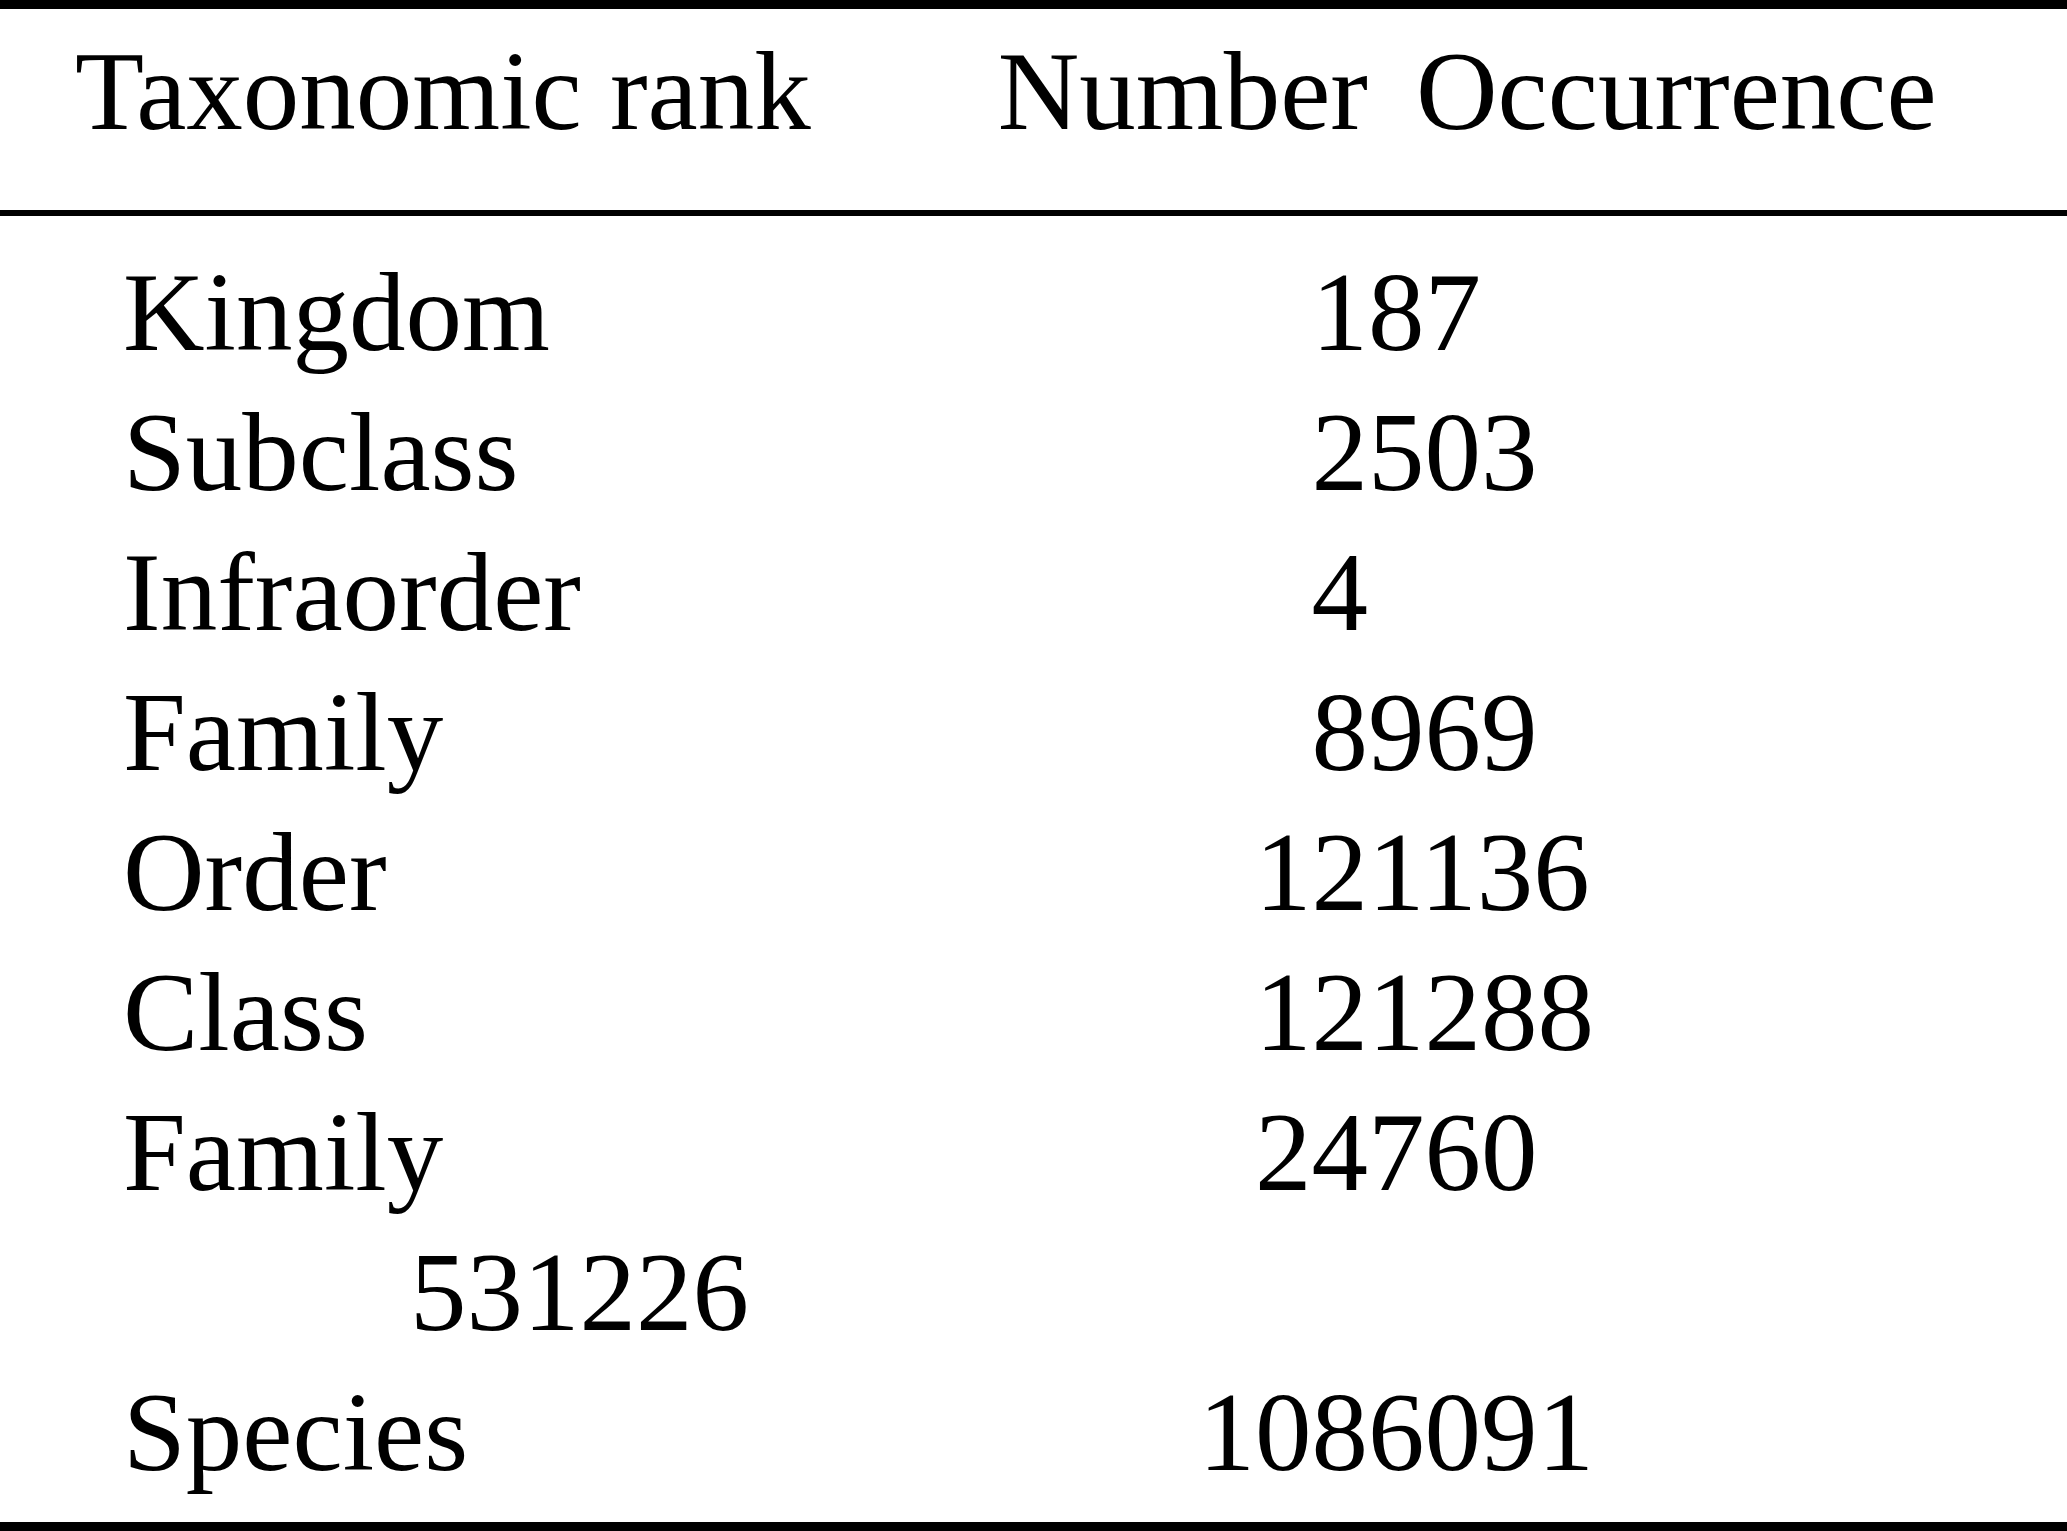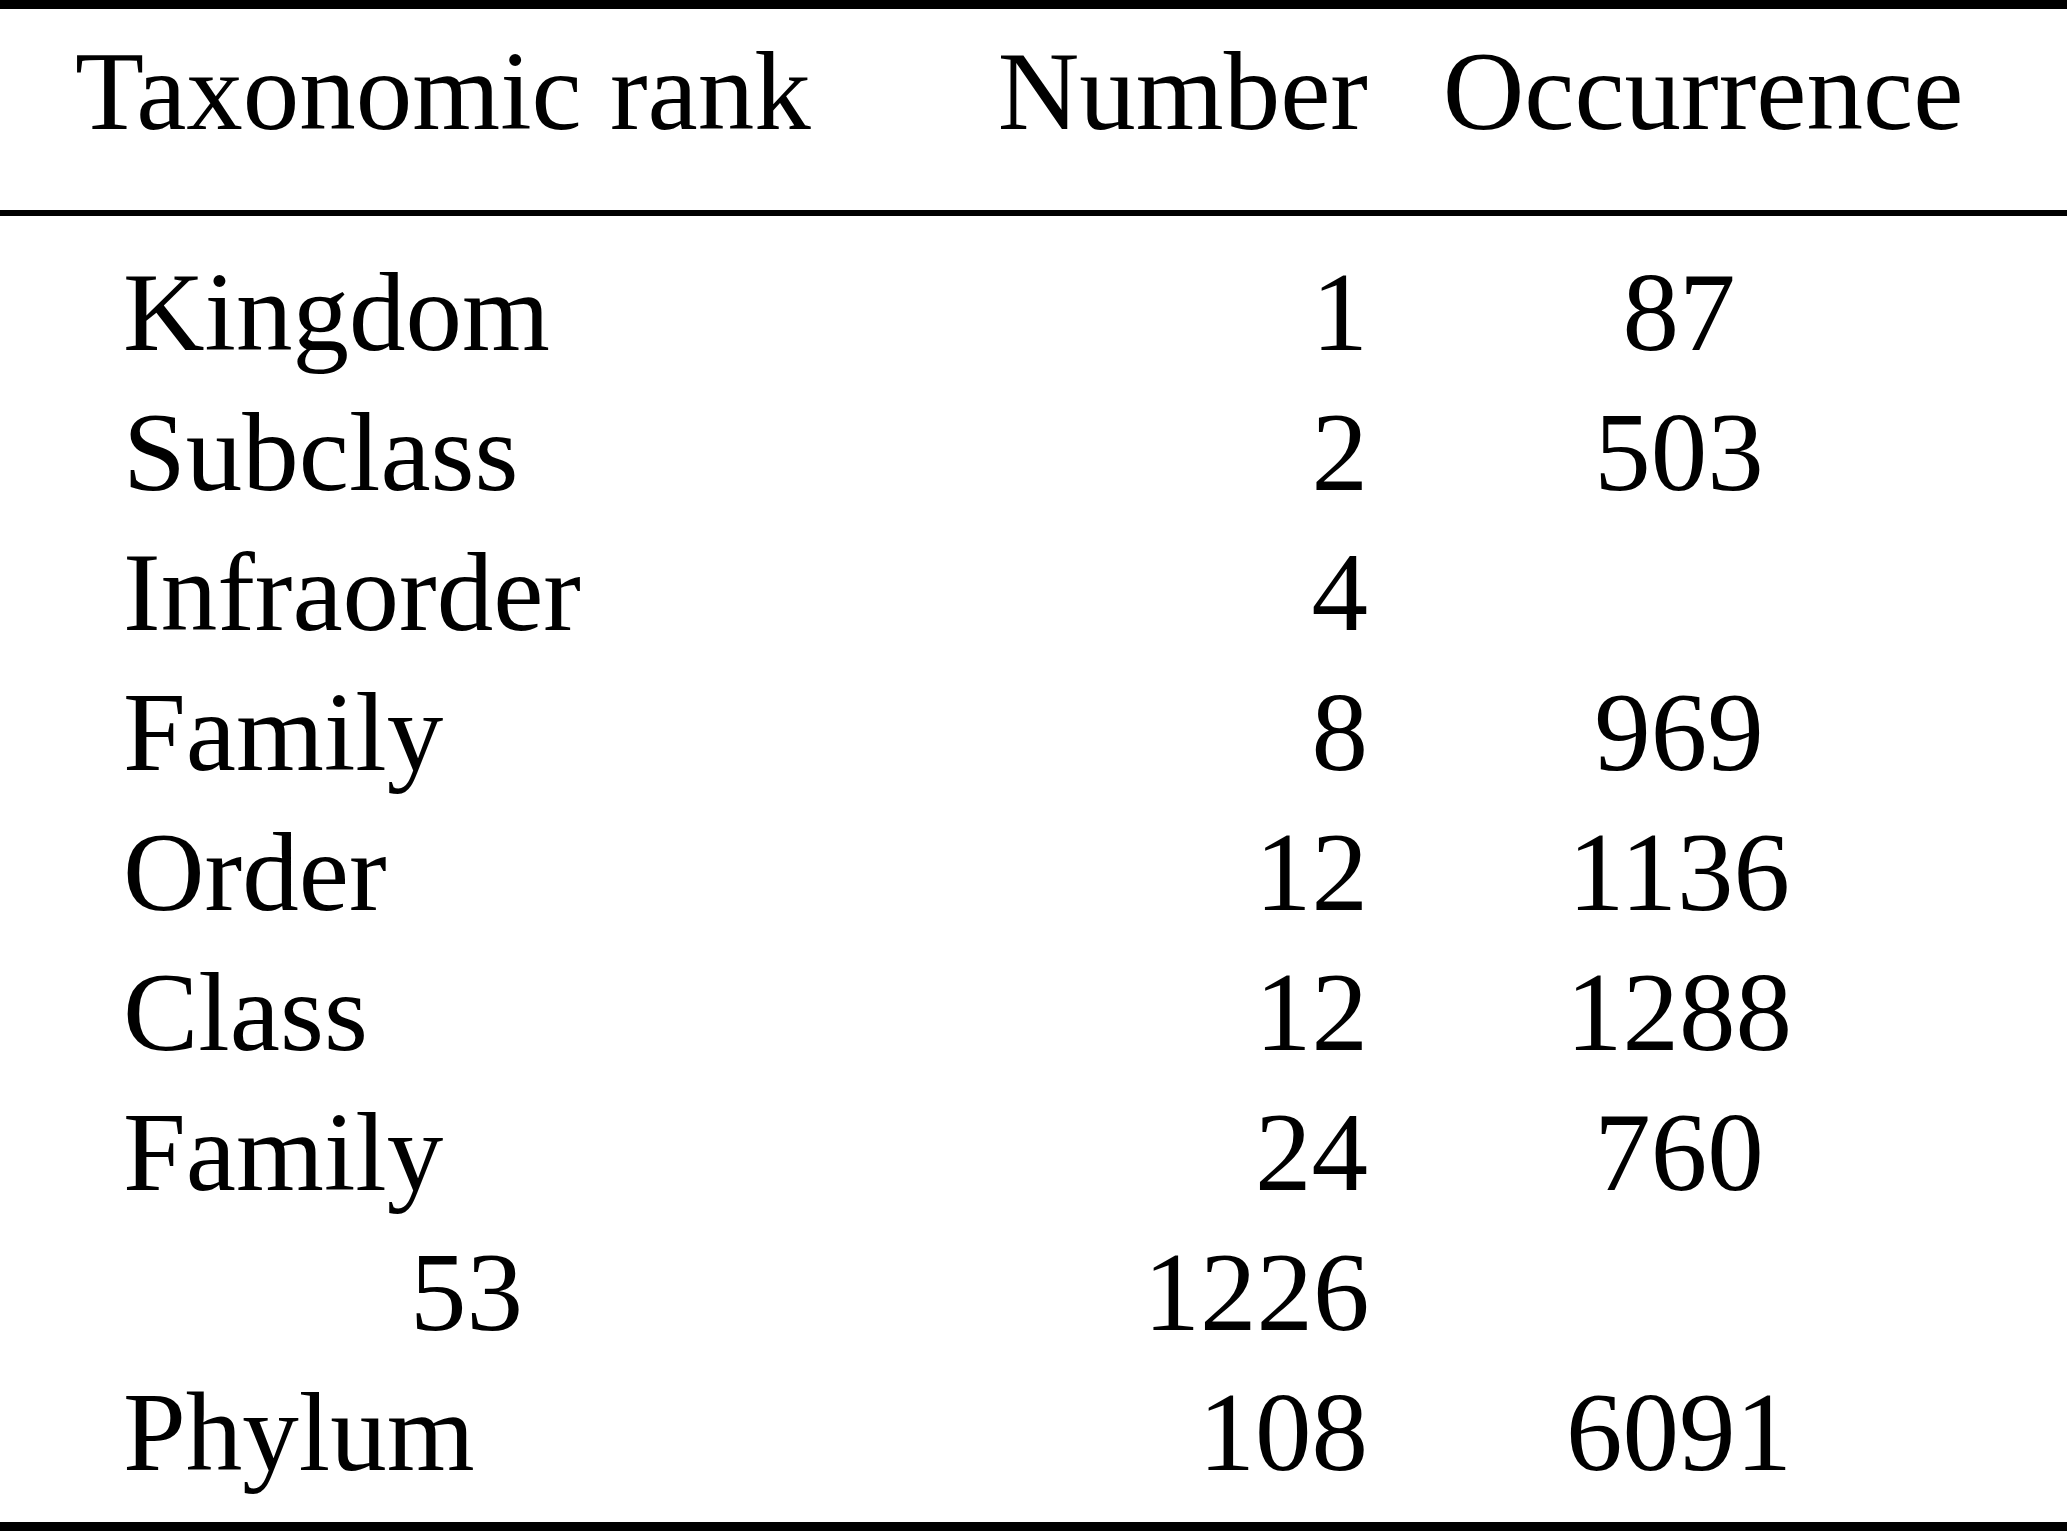--- a/index.html
+++ b/index.html
@@ -53,21 +53,21 @@
   }
   .data-row {
     height: 140px;
     display: flex;
     align-items: center;
     font-size: 113px;
     white-space: nowrap;
   }
   .c1 { width: 845px; text-align: left; }
   .c2 { width: 400px; text-align: right; font-family: Liberation Serif, serif; }
-  .c3 { flex: 1;      text-align: center; }
+  .c3 { flex: 1;      text-align: left; }
 </style>
 </head>
 <body>
 
 <div>
 
   <div class="rule rule-top"></div>
 
   <div class="header-row">
     <div class="c1">Taxonomic rank</div>
@@ -119,21 +119,21 @@
       <div class="c2">24</div>
       <div class="c3">760</div>
     </div>
 
     <div class="data-row">
       <div class="c2">53</div>
       <div class="c3">1226</div>
     </div>
 
     <div class="data-row">
-      <div class="c1">Phylum</div>
+      <div class="c1">Species</div>
       <div class="c2">108</div>
       <div class="c3">6091</div>
     </div>
 
   </div>
 
   <div class="rule rule-bottom"></div>
 
 </div>
 

